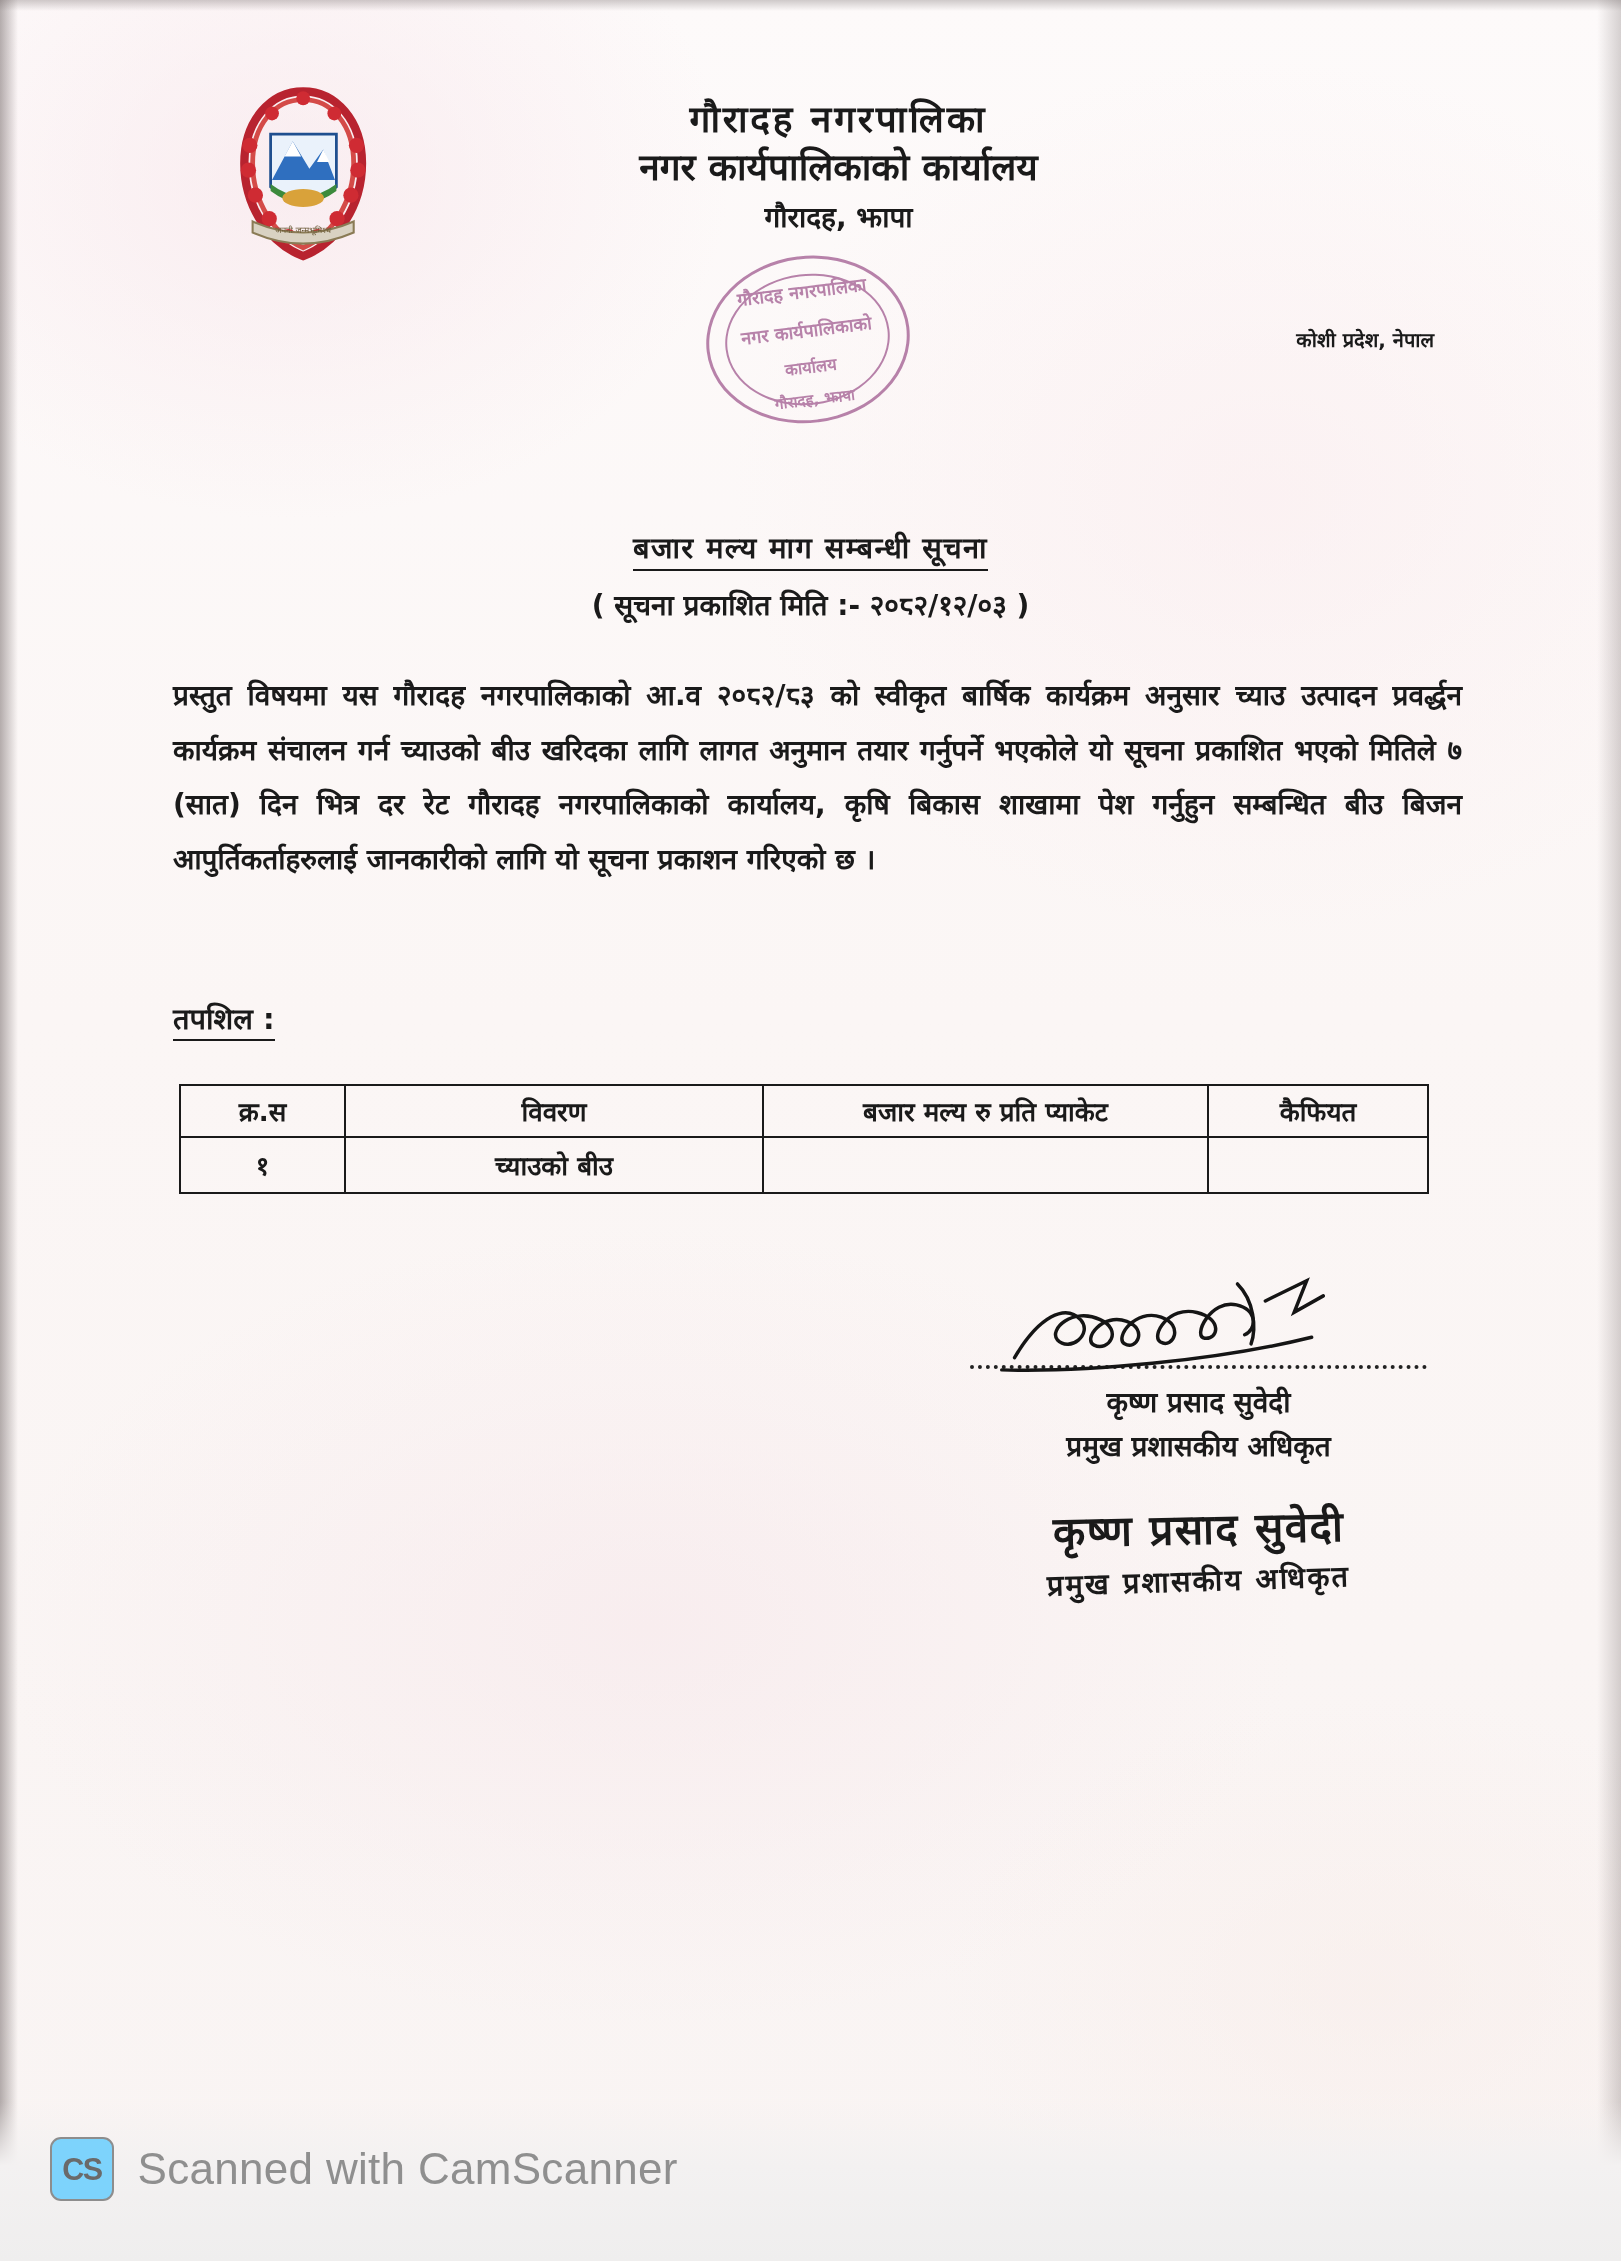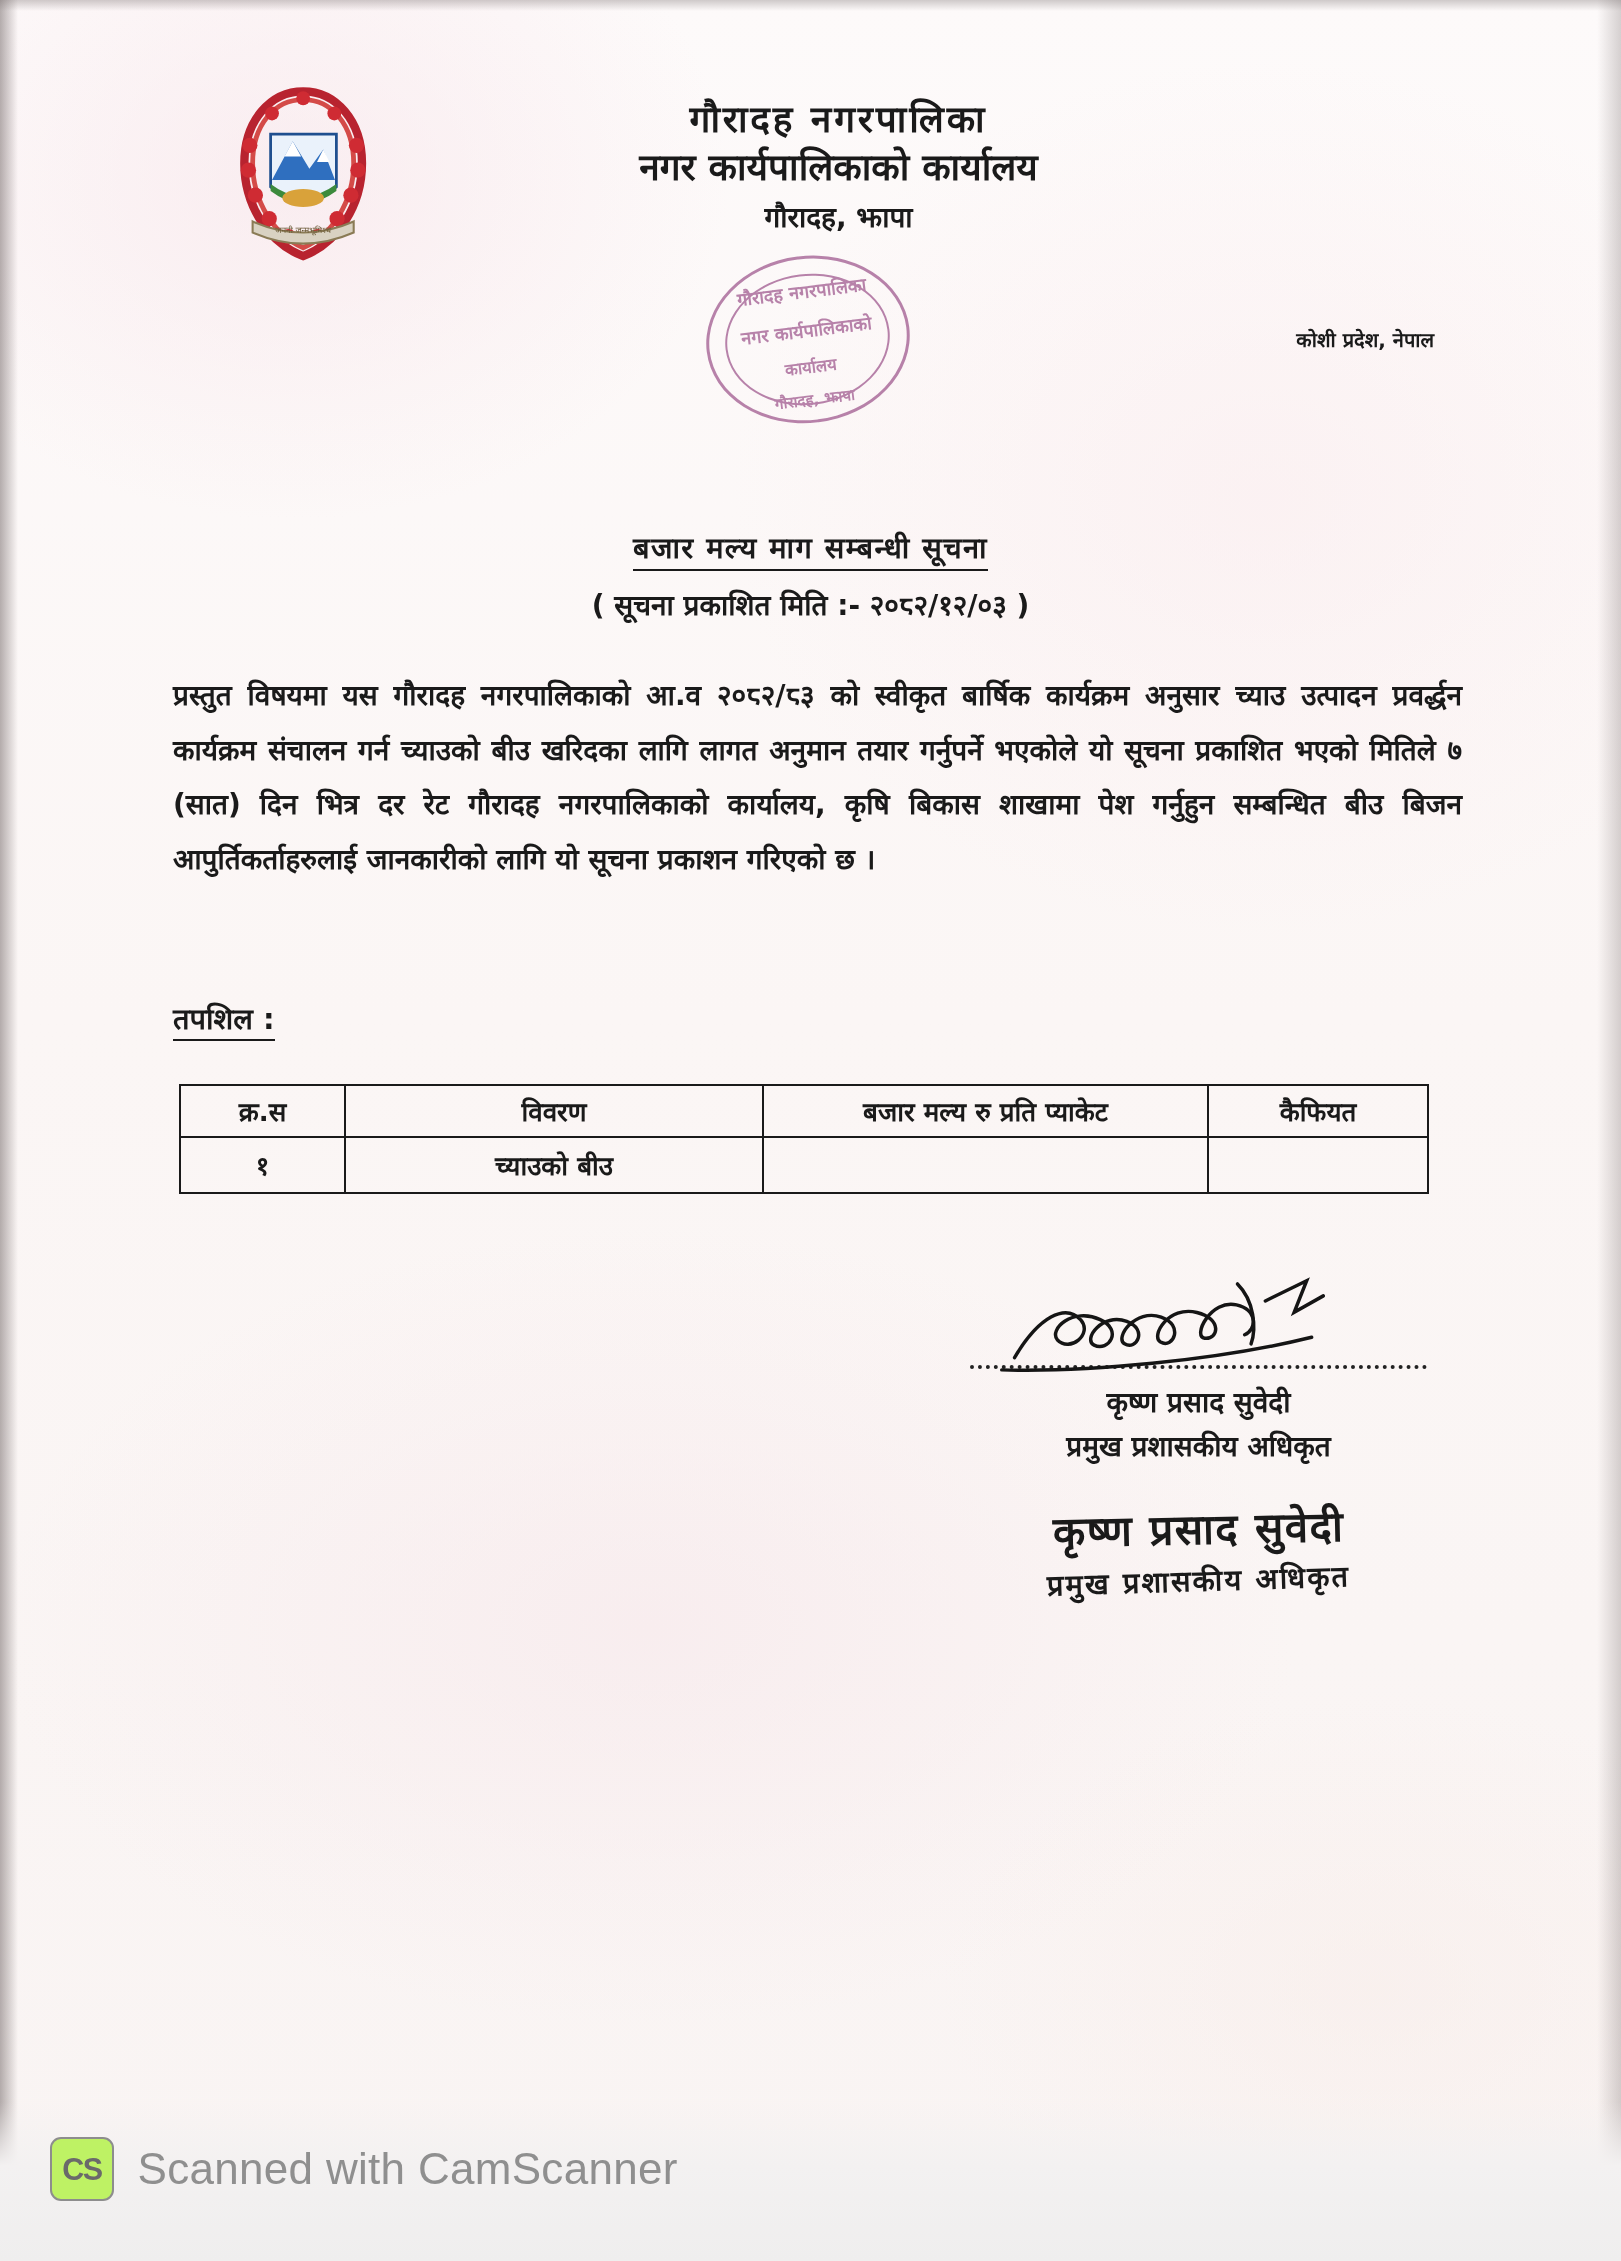--- a/index.html
+++ b/index.html
@@ -262,21 +262,21 @@
     left: 50px;
     bottom: 60px;
     display: flex;
     align-items: center;
     gap: 23.6px;
   }
   .cam-badge {
     width: 60px;
     height: 60px;
     border-radius: 11px;
-    background: #bef264;
+    background: #7dd3fc;
     border: 2.8px solid #8d8d8d;
     color: #6a6a6a;
     font-size: 30.5px;
     font-weight: 700;
     display: flex;
     align-items: center;
     justify-content: center;
     letter-spacing: -1.4px;
     font-family: "Liberation Sans", sans-serif;
   }

